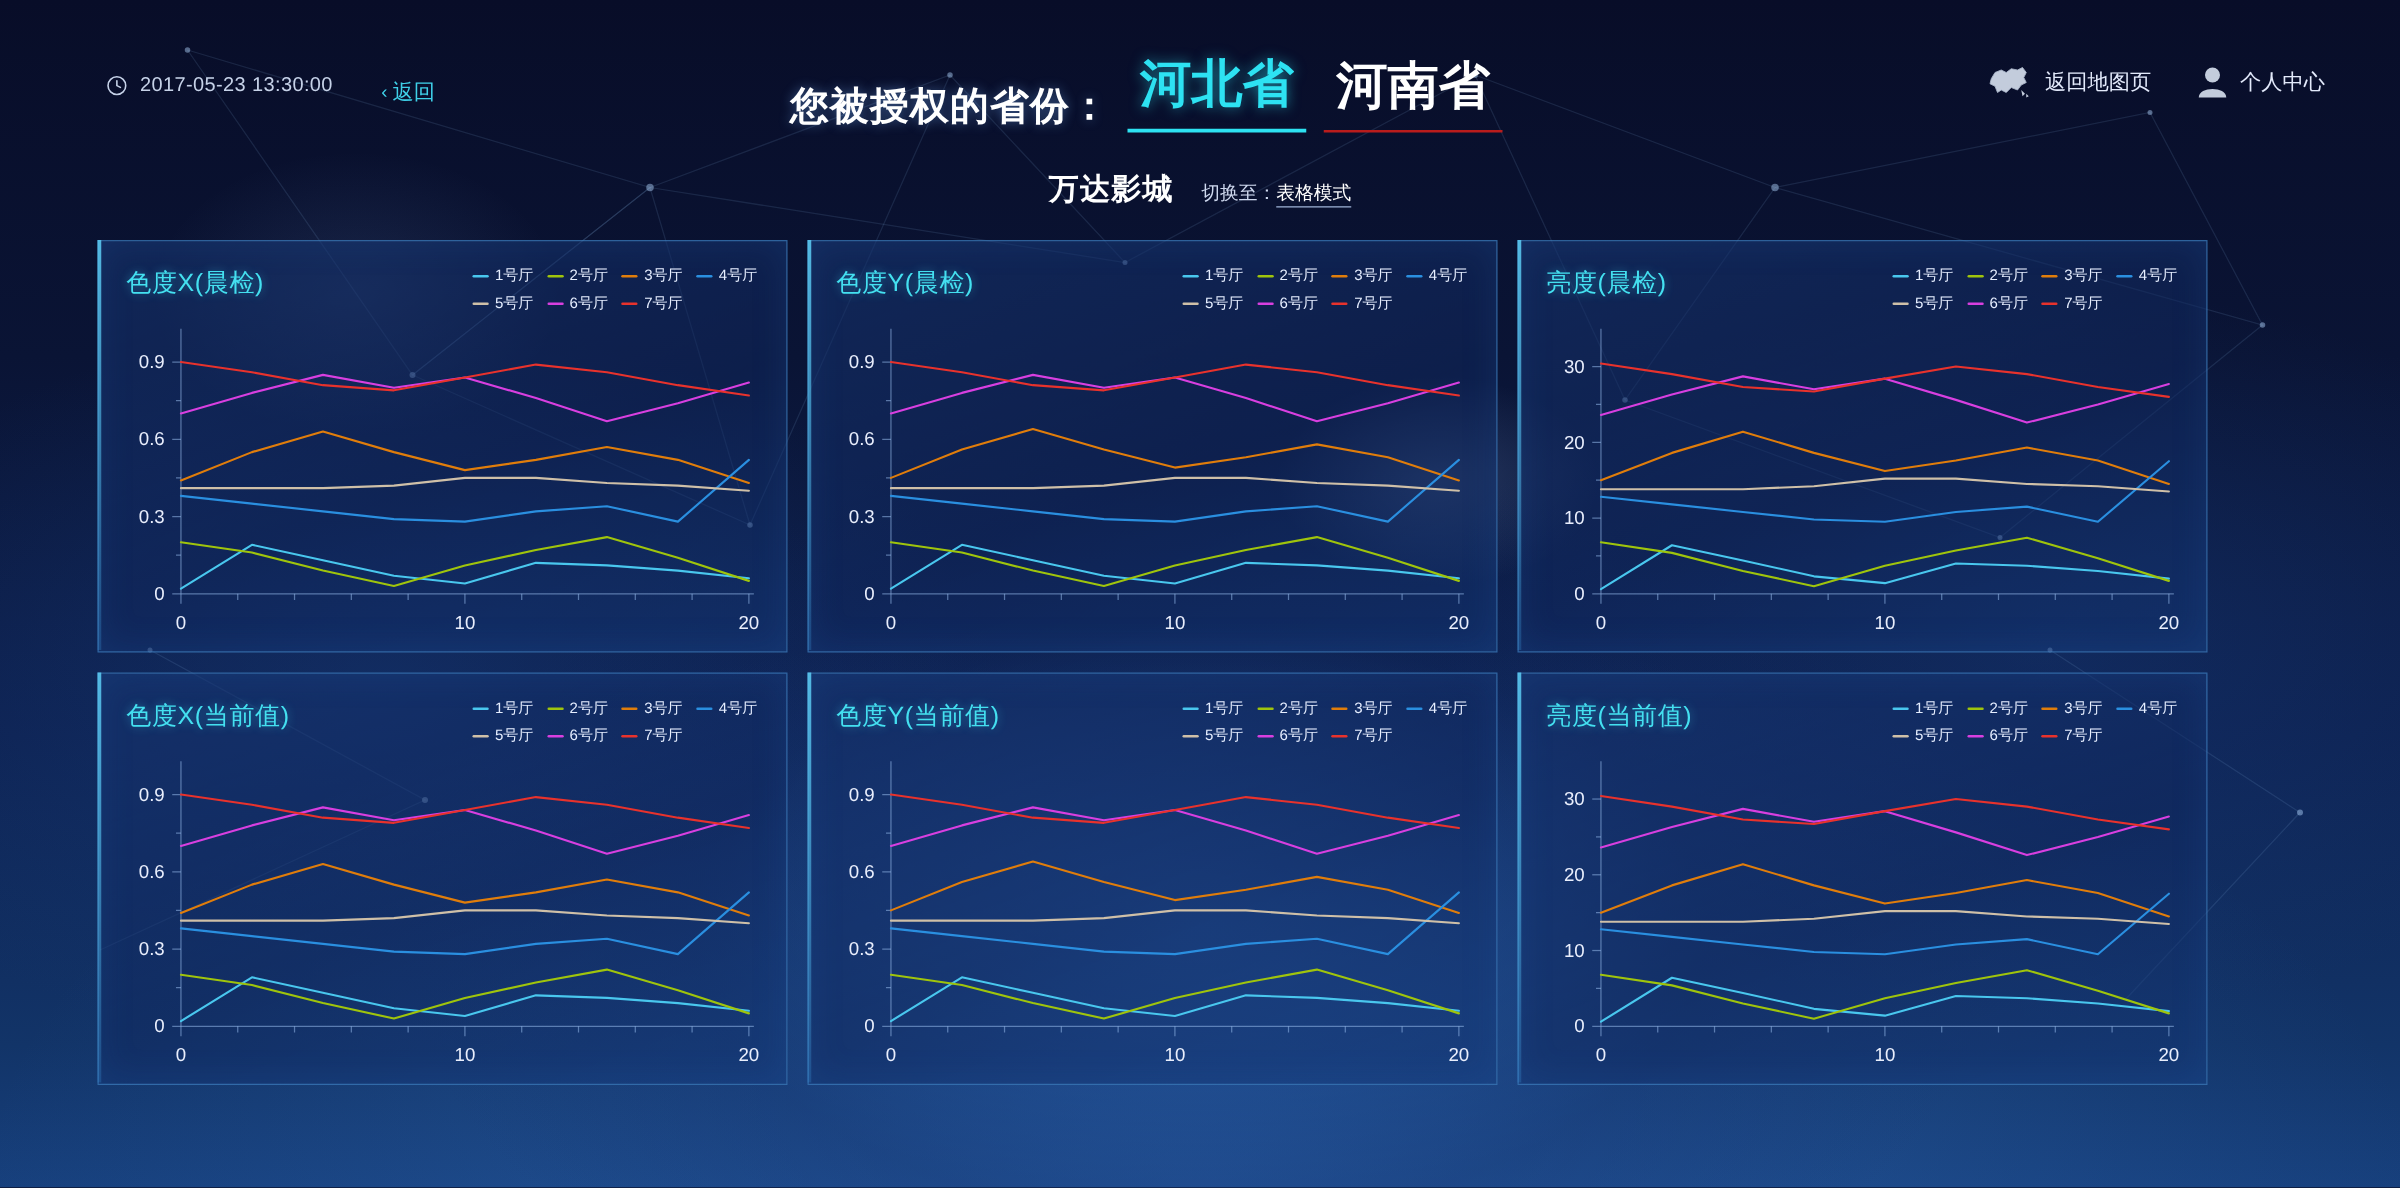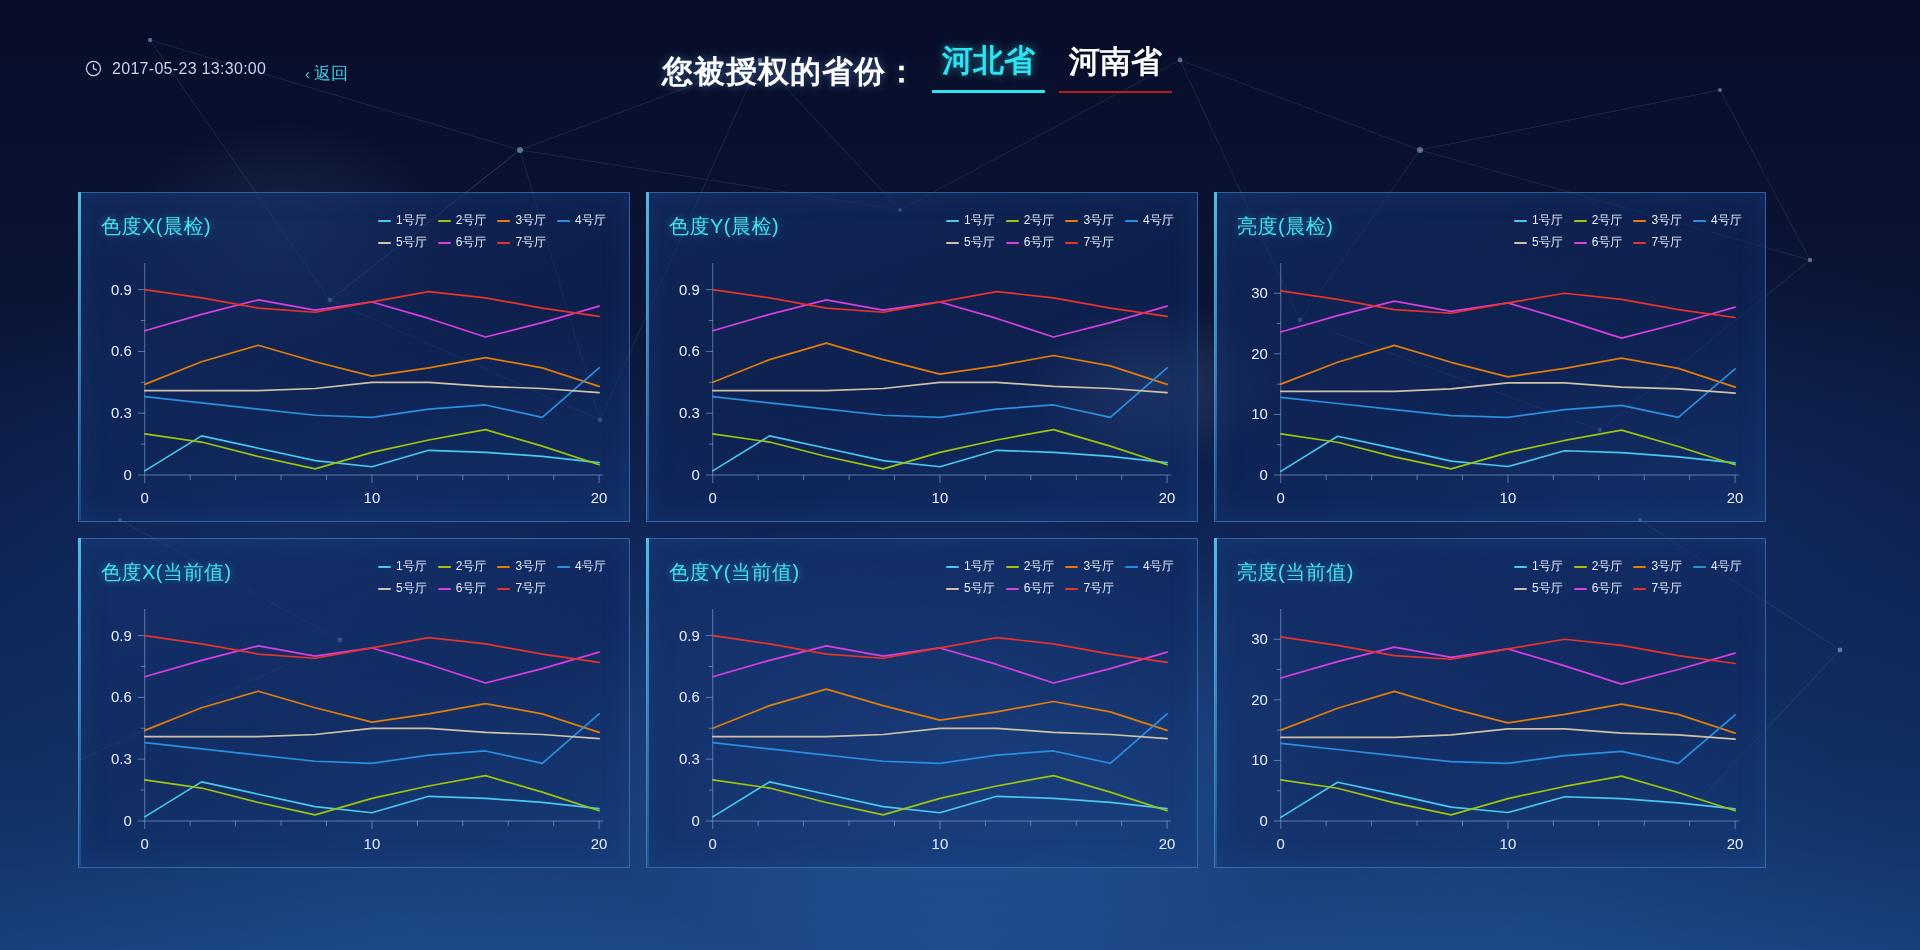--- a/index.html
+++ b/index.html
@@ -55,21 +55,21 @@
   #title-row {
     position: absolute; left: 0; top: 40px; width: 1834px;
     display: flex; justify-content: center; align-items: flex-end; gap: 0px;
   }
   #title-label {
     font-size: 31px; font-weight: bold; color: #ffffff;
     letter-spacing: 1px; white-space: nowrap;
     text-shadow: 0 0 9px rgba(120,180,255,.45);
   }
   .province {
-    font-size: 31px; font-weight: bold; white-space: nowrap;
+    font-size: 41px; font-weight: bold; white-space: nowrap;
     padding: 0 10px 8px 10px; margin-left: 14px; cursor: pointer; text-align: center;
   }
   .province.active { color: #2de2f2; border-bottom: 3px solid #2de2f2; text-shadow: 0 0 10px rgba(45,226,242,.55); }
   .province.inactive { color: #ffffff; border-bottom: 2px solid #b91c1c; }
 
   #subtitle-row {
     position: absolute; left: 0; top: 135px; width: 1920px;
     display: flex; justify-content: center; align-items: baseline; gap: 22px;
   }
   #cinema-name { font-size: 24px; font-weight: bold; color: #ffffff; letter-spacing: 1px; }
@@ -177,21 +177,45 @@
     <span class="chev">‹</span>
     <span>返回</span>
   </div>
 
   <div id="title-row">
     <span id="title-label">您被授权的省份：</span>
     <span class="province active">河北省</span>
     <span class="province inactive">河南省</span>
   </div>
 
-
+  <div id="subtitle-row">
+    <span id="cinema-name">万达影城</span>
+    <span id="switch-block">
+      <span>切换至：</span>
+      <span id="switch-mode">表格模式</span>
+    </span>
+  </div>
+
+  <div id="header-actions">
+    <div class="hdr-action">
+      <svg width="40" height="30" viewBox="0 0 40 30">
+        <path d="M6 13 L9 8 L14 6 L18 8 L22 5 L27 6 L31 4 L34 8 L32 12 L34 16 L30 18 L27 22 L22 20 L18 24 L14 22 L11 24 L9 19 L5 17 Z" fill="#c3ccdc" stroke="#aab6c9" stroke-width=".7"></path>
+        <path d="M30 22 L33 25 L31 27 Z" fill="#c3ccdc"></path>
+        <path d="M34 25 L36 27 L34 28 Z" fill="#c3ccdc"></path>
+      </svg>
+      <span class="hdr-label">返回地图页</span>
+    </div>
+    <div class="hdr-action">
+      <svg width="26" height="28" viewBox="0 0 26 28">
+        <circle cx="13" cy="9" r="6" fill="#c3ccdc"></circle>
+        <path d="M2 27 C2 18 24 18 24 27 Z" fill="#c3ccdc"></path>
+      </svg>
+      <span class="hdr-label">个人中心</span>
+    </div>
+  </div>
 </div>
 
 <div id="chart-grid">
     <div class="chart-panel">
       <div class="chart-title">色度X(晨检)</div>
       <div class="chart-legend">
         <div class="legend-item">
           <span class="legend-swatch" style="background: rgb(73, 199, 238);"></span>
           <span>1号厅</span>
         </div>

